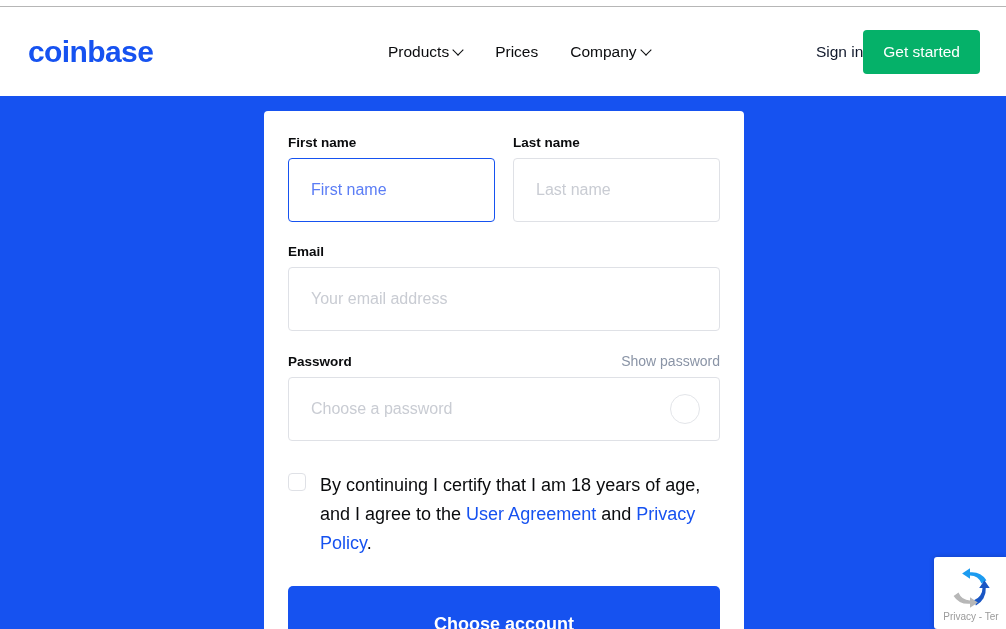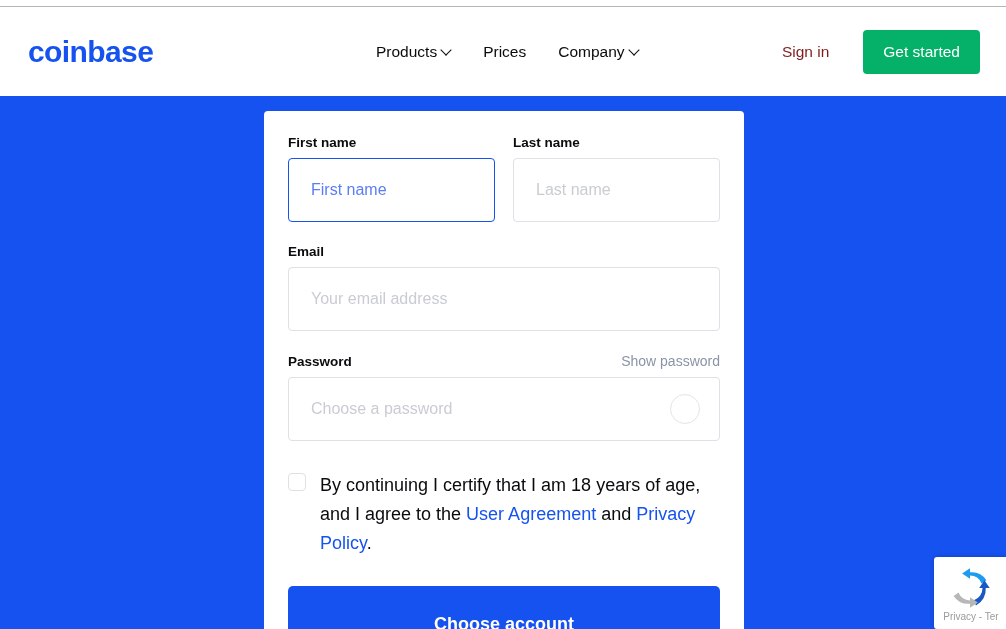--- a/index.html
+++ b/index.html
@@ -45,21 +45,21 @@
     font-weight: 700;
     letter-spacing: -0.6px;
     color: #1652f0;
     line-height: 1;
     font-family: "Liberation Sans", sans-serif;
     cursor: pointer;
   }
 
   .nav-center {
     position: absolute;
-    left: 376px;
+    left: 388px;
     display: flex;
     align-items: center;
     gap: 32px;
   }
 
   .nav-item {
     display: flex;
     align-items: center;
     gap: 5px;
     font-size: 15.5px;
@@ -88,23 +88,22 @@
   .nav-right {
     position: absolute;
     right: 26px;
     display: flex;
     align-items: center;
     gap: 0px;
   }
 
   .signin {
     font-size: 15.5px;
-    color: #7f1d1d;
-    cursor: pointer;
-    margin-right: 34px;
+    color: #0f172a;
+    cursor: pointer;
     white-space: nowrap;
   }
 
   .get-started {
     background: #05b169;
     color: #ffffff;
     font-size: 15.5px;
     font-weight: 400;
     border: none;
     border-radius: 4px;

